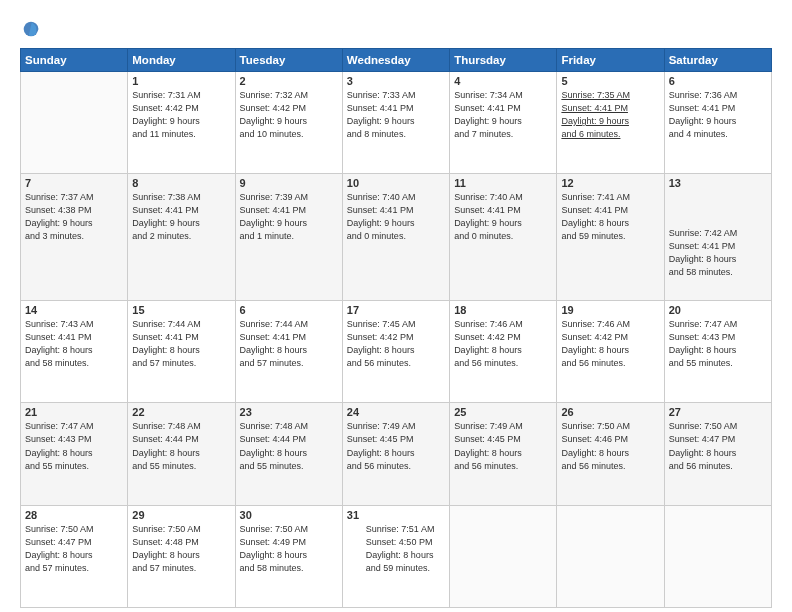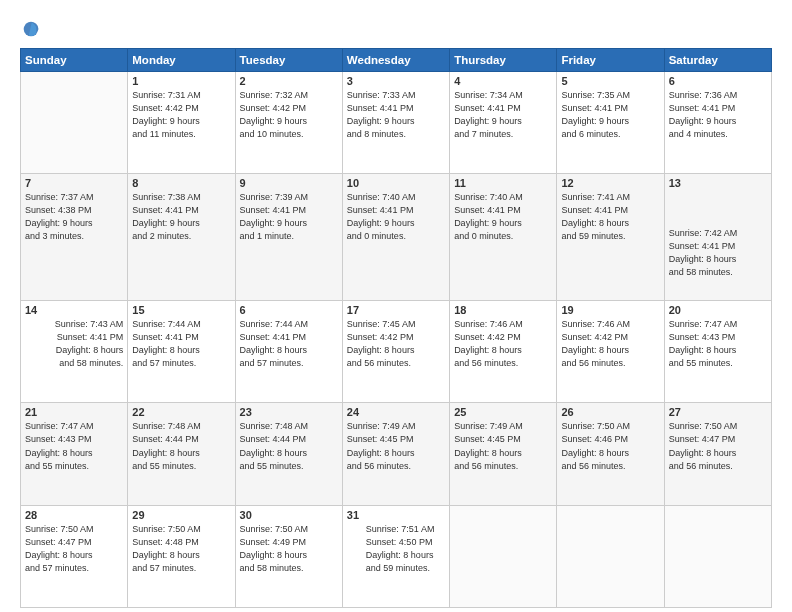--- a/index.html
+++ b/index.html
@@ -162,21 +162,21 @@
           </td>
           <td>
             <span class="day-num">4</span>
             <div class="day-info" style="white-space: pre-line;">Sunrise: 7:34 AM
 Sunset: 4:41 PM
 Daylight: 9 hours
 and 7 minutes.</div>
           </td>
           <td>
             <span class="day-num">5</span>
-            <div class="day-info" style="white-space: pre-line;">Sunrise: 7:35 AM
+            <div class="day-info" style="white-space: pre-line; text-decoration: underline;">Sunrise: 7:35 AM
 Sunset: 4:41 PM
 Daylight: 9 hours
 and 6 minutes.</div>
           </td>
           <td>
             <span class="day-num">6</span>
             <div class="day-info" style="white-space: pre-line;">Sunrise: 7:36 AM
 Sunset: 4:41 PM
 Daylight: 9 hours
 and 4 minutes.</div>
@@ -229,21 +229,21 @@
             <span class="day-num">13</span>
             <div class="day-info" style="white-space: pre-line; margin-top: 38px;">Sunrise: 7:42 AM
 Sunset: 4:41 PM
 Daylight: 8 hours
 and 58 minutes.</div>
           </td>
         </tr>
         <tr>
           <td>
             <span class="day-num">14</span>
-            <div class="day-info" style="white-space: pre-line; text-align: right;">Sunrise: 7:43 AM
+            <div class="day-info" style="white-space: pre-line;">Sunrise: 7:43 AM
 Sunset: 4:41 PM
 Daylight: 8 hours
 and 58 minutes.</div>
           </td>
           <td>
             <span class="day-num">15</span>
             <div class="day-info" style="white-space: pre-line;">Sunrise: 7:44 AM
 Sunset: 4:41 PM
 Daylight: 8 hours
 and 57 minutes.</div>

